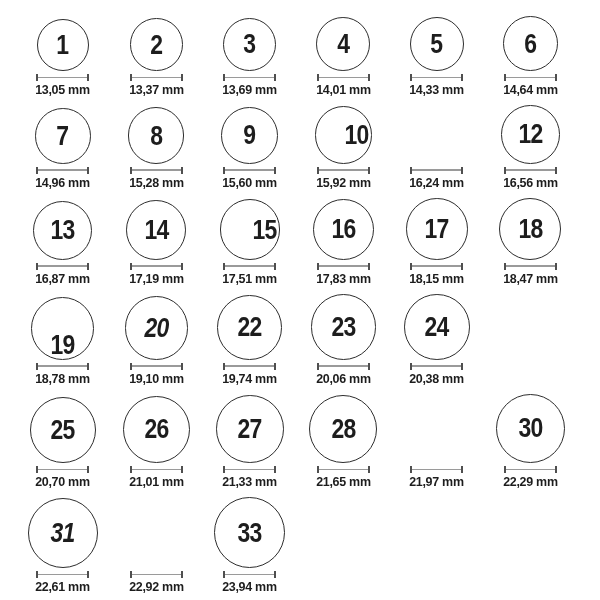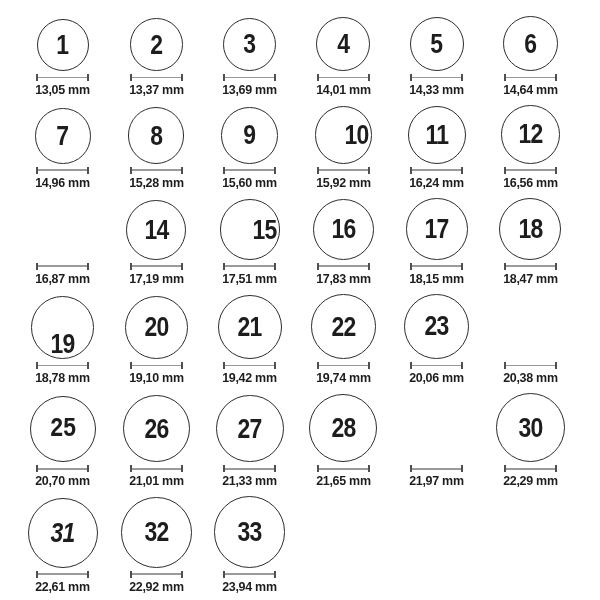--- a/index.html
+++ b/index.html
@@ -190,23 +190,20 @@
           <span class="num">10</span>
         </div>
         <div class="dim">
           <span class="tick"></span>
           <span class="bar"></span>
           <span class="tick"></span>
         </div>
         <div class="label">15,92 mm</div>
       </div>
       <div class="cell">
-        <div class="circle" style="width: 58px; height: 58px;">
-          <span class="num">11</span>
-        </div>
         <div class="dim">
           <span class="tick"></span>
           <span class="bar"></span>
           <span class="tick"></span>
         </div>
         <div class="label">16,24 mm</div>
       </div>
       <div class="cell">
         <div class="circle" style="width: 58.6px; height: 58.6px;">
           <span class="num">12</span>
@@ -214,20 +211,23 @@
         <div class="dim">
           <span class="tick"></span>
           <span class="bar"></span>
           <span class="tick"></span>
         </div>
         <div class="label">16,56 mm</div>
       </div>
     </div>
     <div class="row">
       <div class="cell">
+        <div class="circle" style="width: 59.2px; height: 59.2px;">
+          <span class="num">13</span>
+        </div>
         <div class="dim">
           <span class="tick"></span>
           <span class="bar"></span>
           <span class="tick"></span>
         </div>
         <div class="label">16,87 mm</div>
       </div>
       <div class="cell">
         <div class="circle" style="width: 59.8px; height: 59.8px;">
           <span class="num">14</span>
@@ -290,40 +290,29 @@
           <span class="num">19</span>
         </div>
         <div class="dim">
           <span class="tick"></span>
           <span class="bar"></span>
           <span class="tick"></span>
         </div>
         <div class="label">18,78 mm</div>
       </div>
       <div class="cell">
-        <div class="circle" style="width: 63.4px; height: 63.4px;">
+        <div class="circle" style="width: 63.4px; height: 63.4px; font-style: italic;">
           <span class="num">20</span>
         </div>
         <div class="dim">
           <span class="tick"></span>
           <span class="bar"></span>
           <span class="tick"></span>
         </div>
         <div class="label">19,10 mm</div>
-      </div>
-      <div class="cell">
-        <div class="circle" style="width: 64px; height: 64px;">
-          <span class="num">21</span>
-        </div>
-        <div class="dim">
-          <span class="tick"></span>
-          <span class="bar"></span>
-          <span class="tick"></span>
-        </div>
-        <div class="label">19,42 mm</div>
       </div>
       <div class="cell">
         <div class="circle" style="width: 64.6px; height: 64.6px;">
           <span class="num">22</span>
         </div>
         <div class="dim">
           <span class="tick"></span>
           <span class="bar"></span>
           <span class="tick"></span>
         </div>
@@ -334,31 +323,34 @@
           <span class="num">23</span>
         </div>
         <div class="dim">
           <span class="tick"></span>
           <span class="bar"></span>
           <span class="tick"></span>
         </div>
         <div class="label">20,06 mm</div>
       </div>
       <div class="cell">
+        <div class="circle" style="width: 65.8px; height: 65.8px;">
+          <span class="num">24</span>
+        </div>
         <div class="dim">
           <span class="tick"></span>
           <span class="bar"></span>
           <span class="tick"></span>
         </div>
         <div class="label">20,38 mm</div>
       </div>
     </div>
     <div class="row">
       <div class="cell">
-        <div class="circle" style="width: 66.4px; height: 66.4px; font-family: Liberation Mono, monospace;">
+        <div class="circle" style="width: 66.4px; height: 66.4px;">
           <span class="num">25</span>
         </div>
         <div class="dim">
           <span class="tick"></span>
           <span class="bar"></span>
           <span class="tick"></span>
         </div>
         <div class="label">20,70 mm</div>
       </div>
       <div class="cell">
@@ -420,23 +412,20 @@
           <span class="num">31</span>
         </div>
         <div class="dim">
           <span class="tick"></span>
           <span class="bar"></span>
           <span class="tick"></span>
         </div>
         <div class="label">22,61 mm</div>
       </div>
       <div class="cell">
-        <div class="circle" style="width: 70.6px; height: 70.6px;">
-          <span class="num">32</span>
-        </div>
         <div class="dim">
           <span class="tick"></span>
           <span class="bar"></span>
           <span class="tick"></span>
         </div>
         <div class="label">22,92 mm</div>
       </div>
       <div class="cell">
         <div class="circle" style="width: 71.2px; height: 71.2px;">
           <span class="num">33</span>

